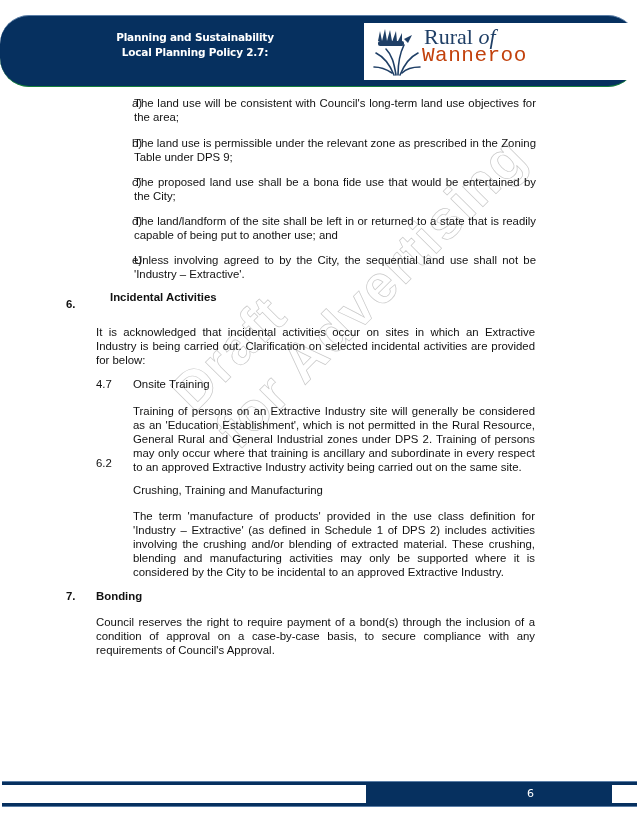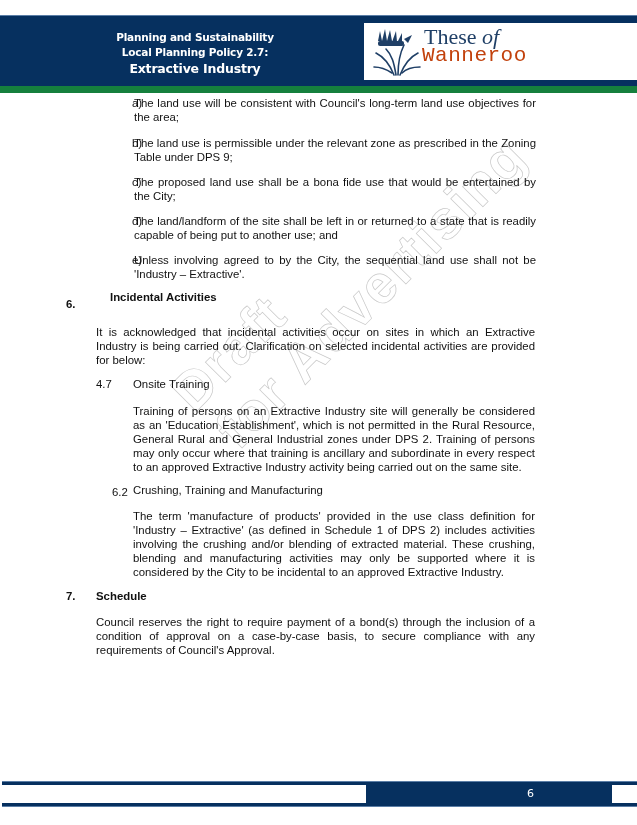--- a/index.html
+++ b/index.html
@@ -1,18 +1,18 @@
 <!DOCTYPE html>
 <html><head>
 <meta charset="utf-8">
 <style>
   html, body { margin: 0; padding: 0; background: #ffffff; }
   body { width: 637px; height: 825px; position: relative; overflow: hidden; font-family: "Liberation Sans", sans-serif; color: #111; }
 
-  .header-band { position: absolute; left: 0; top: 15px; width: 637px; height: 70px; background: #06305f; border-top: 1px solid #5b7ea6; border-bottom: 7px solid #15803d; }
+  .header-band { position: absolute; left: 0; top: 15px; width: 637px; height: 70px; background: #06305f; border-top: 1px solid #5b7ea6; border-bottom: 1px solid #15803d; border-radius: 29px; }
   .header-title { position: absolute; left: 95px; top: 14px; width: 200px; text-align: center; color: #ffffff; font-family: "DejaVu Sans", sans-serif; font-weight: bold; line-height: 15px; }
   .header-title .l1, .header-title .l2 { font-size: 10.5px; display: block; letter-spacing: -0.2px; }
   .header-title .l3 { font-size: 12.5px; display: block; margin-top: 1px; letter-spacing: -0.2px; }
 
   .logo-box { position: absolute; left: 364px; top: 7px; width: 273px; height: 57px; background: #ffffff; }
   .logo-emblem { position: absolute; left: 8px; top: 4px; width: 50px; height: 50px; }
   .logo-city { position: absolute; left: 60px; top: 1px; font-family: "Liberation Serif", serif; font-size: 22px; color: #1f3f66; font-style: normal; }
   .logo-city .of { font-style: italic; }
   .logo-name { position: absolute; left: 58px; top: 21px; font-family: Liberation Mono, monospace; font-size: 21px; color: #c2410c; letter-spacing: 0.5px; }
 
@@ -37,21 +37,20 @@
   .footer-right { position: absolute; left: 610px; top: 3px; width: 25px; height: 18px; background: #ffffff; }
   .page-num { position: absolute; left: 525px; top: 5px; color: #ffffff; font-family: "DejaVu Sans", sans-serif; font-size: 11px; }
 </style>
 </head>
 <body>
 
 <div class="header-band">
   <div class="header-title">
     <span class="l1">Planning and Sustainability</span>
     <span class="l2">Local Planning Policy 2.7:</span>
-    <span class="l3">Extractive Industry</span>
   </div>
   <div class="logo-box">
     <svg class="logo-emblem" viewBox="0 0 50 50">
       <g fill="none" stroke="#1f3f66" stroke-width="1.6" stroke-linecap="round">
         <path d="M22 48 C18 38, 12 30, 4 26"></path>
         <path d="M24 48 C22 36, 20 28, 14 22"></path>
         <path d="M26 48 C26 36, 28 26, 32 18"></path>
         <path d="M28 48 C32 38, 38 30, 46 26"></path>
         <path d="M20 46 C14 42, 8 40, 2 40"></path>
         <path d="M30 46 C34 42, 40 40, 48 40"></path>
@@ -59,21 +58,21 @@
       <g fill="#1f3f66">
         <path d="M6 14 L8 4 L10 14 Z"></path>
         <path d="M10 14 L13 2 L15 14 Z"></path>
         <path d="M15 14 L18 3 L20 14 Z"></path>
         <path d="M20 15 L24 4 L25 15 Z"></path>
         <path d="M25 16 L30 6 L30 17 Z"></path>
         <rect x="6" y="14" width="26" height="5" rx="2"></rect>
         <path d="M32 12 L40 8 L36 16 Z"></path>
       </g>
     </svg>
-    <div class="logo-city"><span>These</span> <span class="of">of</span></div>
+    <div class="logo-city"><span>Rural</span> <span class="of">of</span></div>
     <div class="logo-name">Wanneroo</div>
   </div>
 </div>
 
 <div class="watermark">
   <span class="wm-line">Draft</span>
   <span class="wm-line second">for Advertising</span>
 </div>
 
 <div class="content">
@@ -100,26 +99,26 @@
   </div>
 
   <div class="sec-num" style="top:297px;">6.</div>
   <div class="sec-title" style="top:290px;padding-left:14px;">Incidental Activities</div>
   <div class="para" style="top:325px;">It is acknowledged that incidental activities occur on sites in which an Extractive Industry is being carried out. Clarification on selected incidental activities are provided for below:</div>
 
   <div class="sub-num" style="top:377px;">4.7</div>
   <div class="sub-title" style="top:377px;">Onsite Training</div>
   <div class="sub-para" style="top:404px;">Training of persons on an Extractive Industry site will generally be considered as an 'Education Establishment', which is not permitted in the Rural Resource, General Rural and General Industrial zones under DPS 2. Training of persons may only occur where that training is ancillary and subordinate in every respect to an approved Extractive Industry activity being carried out on the same site.</div>
 
-  <div class="sub-num" style="top:485px;margin-left:16px;">6.2</div>
+  <div class="sub-num" style="top:456px;">6.2</div>
   <div class="sub-title" style="top:483px;">Crushing, Training and Manufacturing</div>
   <div class="sub-para" style="top:509px;">The term 'manufacture of products' provided in the use class definition for 'Industry – Extractive' (as defined in Schedule 1 of DPS 2) includes activities involving the crushing and/or blending of extracted material. These crushing, blending and manufacturing activities may only be supported where it is considered by the City to be incidental to an approved Extractive Industry.</div>
 
   <div class="sec-num" style="top:589px;">7.</div>
-  <div class="sec-title" style="top:589px;">Schedule</div>
+  <div class="sec-title" style="top:589px;">Bonding</div>
   <div class="para" style="top:615px;">Council reserves the right to require payment of a bond(s) through the inclusion of a condition of approval on a case-by-case basis, to secure compliance with any requirements of Council's Approval.</div>
 </div>
 
 <div class="footer-band">
   <div class="footer-left"></div>
   <div class="page-num">6</div>
   <div class="footer-right"></div>
 </div>
 
 </body></html>

